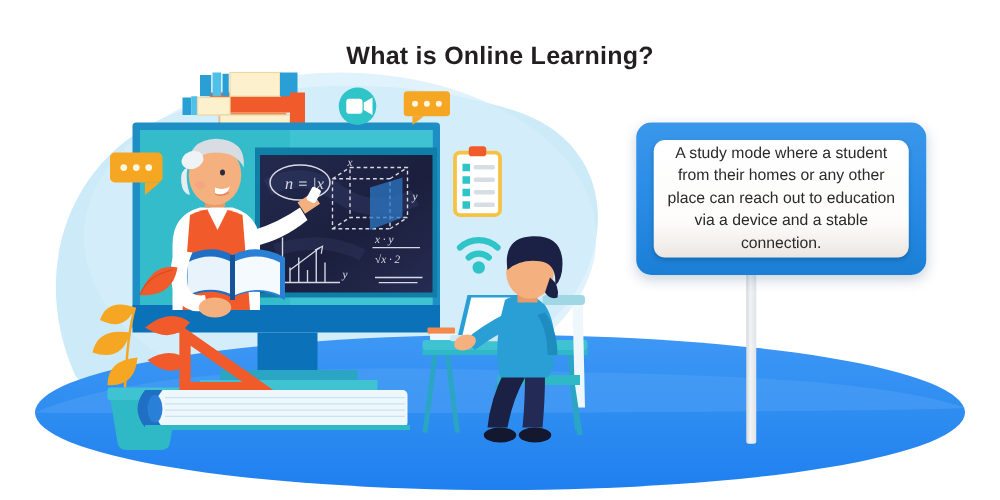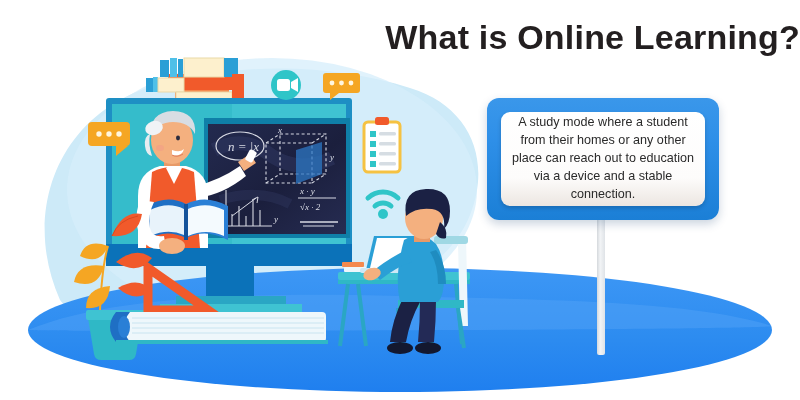--- a/index.html
+++ b/index.html
@@ -15,40 +15,40 @@
     font-family: "Liberation Sans", sans-serif;
   }
   #stage {
     position: absolute;
     inset: 0;
     width: 800px;
     height: 400px;
   }
   #page-title {
     position: absolute;
-    top: 18px;
+    top: 34px;
     left: 0;
     width: 800px;
-    text-align: right;
+    text-align: center;
     font-family: "Liberation Sans", sans-serif;
-    font-size: 34px;
+    font-size: 20px;
     font-weight: bold;
     color: #231f20;
     letter-spacing: 0.2px;
     z-index: 40;
   }
   .svg-layer {
     position: absolute;
     top: 0;
     left: 0;
   }
   
   #sign-board {
     position: absolute;
-    left: 487px;
+    left: 509px;
     top: 98px;
     width: 232px;
     height: 122px;
     border-radius: 12px;
     background: linear-gradient(180deg, #3a97ea 0%, #2e8fe8 35%, #1b7fd6 100%);
     box-shadow: 0 4px 10px rgba(20,60,110,0.22);
     z-index: 30;
   }
   #sign-panel {
     position: absolute;

